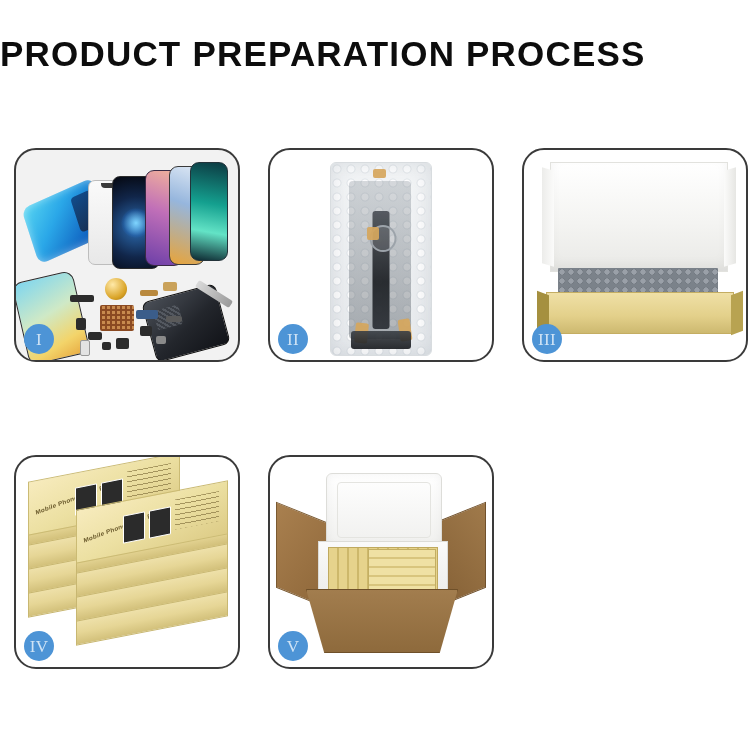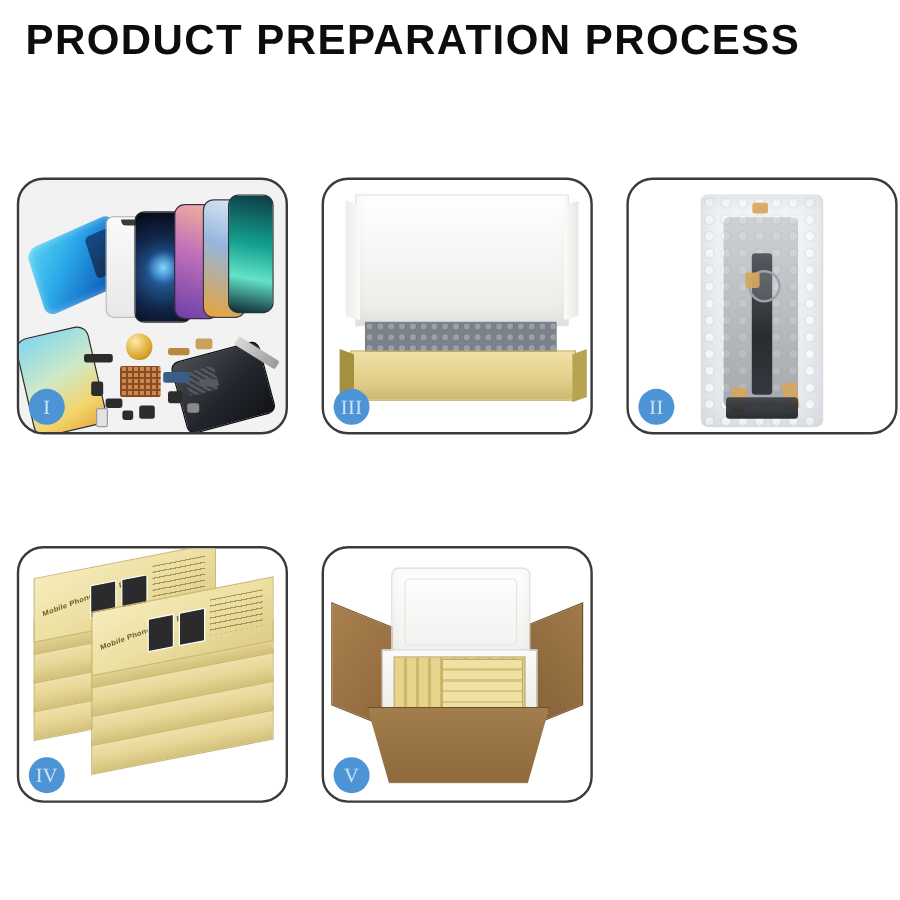--- a/index.html
+++ b/index.html
@@ -12,22 +12,21 @@
     height: 750px;
     font-family: "Liberation Sans", sans-serif;
     -webkit-font-smoothing: antialiased;
     overflow: hidden;
     position: relative;
   }
 
   
   .header {
     width: 688px;
-    padding-top: 16px;
-    text-align: center;
+    padding-top: 36px;
   }
   .page-title {
     font-family: "Liberation Sans", sans-serif;
     font-size: 35px;
     font-weight: 700;
     letter-spacing: 1.2px;
     color: #0d0d0d;
     line-height: 1.05;
     margin: 0;
     white-space: nowrap;
@@ -408,44 +407,44 @@
         <div class="chip c8"></div>
         <div class="chip c9"></div>
         <div class="chip c10"></div>
         <div class="chip c11"></div>
         <div class="chip c12"></div>
         <div class="ph-tweezer"></div>
       </div>
       <div class="badge">I</div>
     </div>
 
-    <div class="panel p3">
-      <div class="photo">
-        <div class="box3-lid"></div>
-        <div class="box3-foam"></div>
-        <div class="box3-tray"></div>
-      </div>
-      <div class="badge">III</div>
-    </div>
-
     <div class="panel p2">
       <div class="photo">
         <div class="bubble-bag">
           <div class="bag-inner"></div>
           <div class="bag-strip"></div>
           <div class="bag-tape t1"></div>
           <div class="bag-tape t2"></div>
           <div class="bag-tape t3"></div>
           <div class="bag-tape t4"></div>
           <div class="bag-base"></div>
         </div>
       </div>
       <div class="badge">II</div>
     </div>
 
+    <div class="panel p3">
+      <div class="photo">
+        <div class="box3-lid"></div>
+        <div class="box3-foam"></div>
+        <div class="box3-tray"></div>
+      </div>
+      <div class="badge">III</div>
+    </div>
+
   </div>
 
   <div class="row row-2">
 
     <div class="panel p4">
       <div class="photo">
         <div class="stack">
           <div class="sbox l4"></div>
           <div class="sbox l3"></div>
           <div class="sbox l2"></div>

